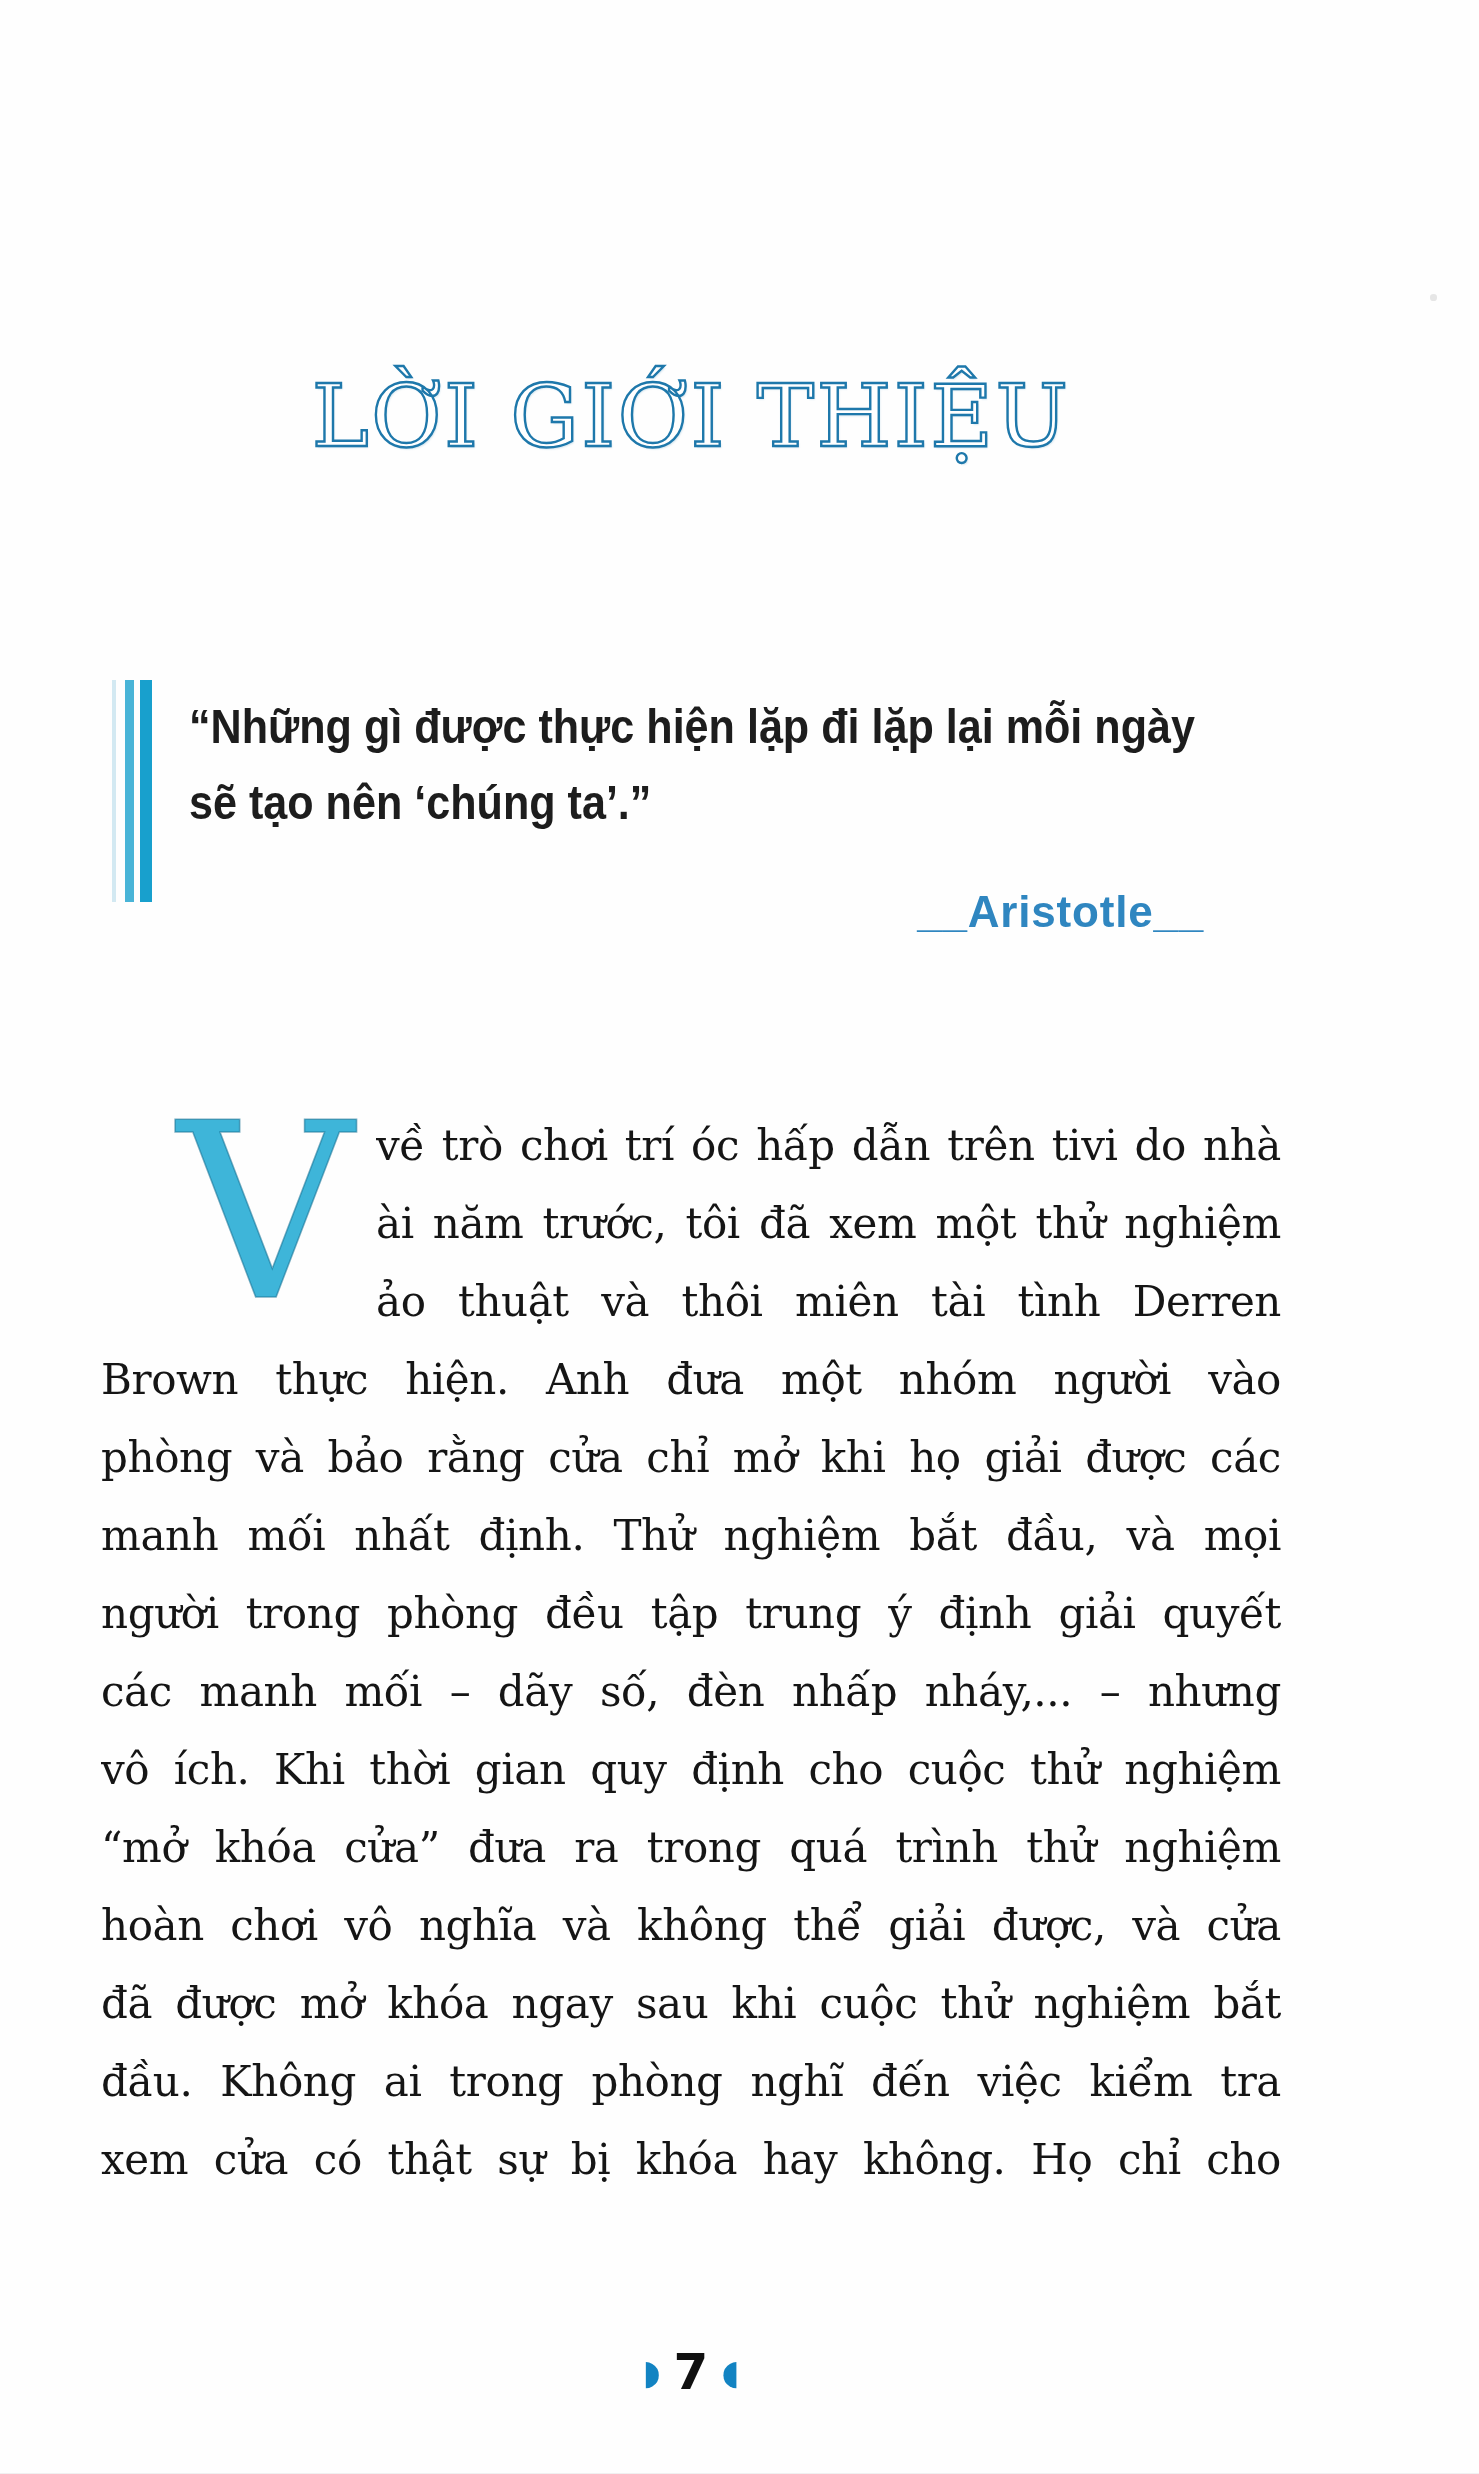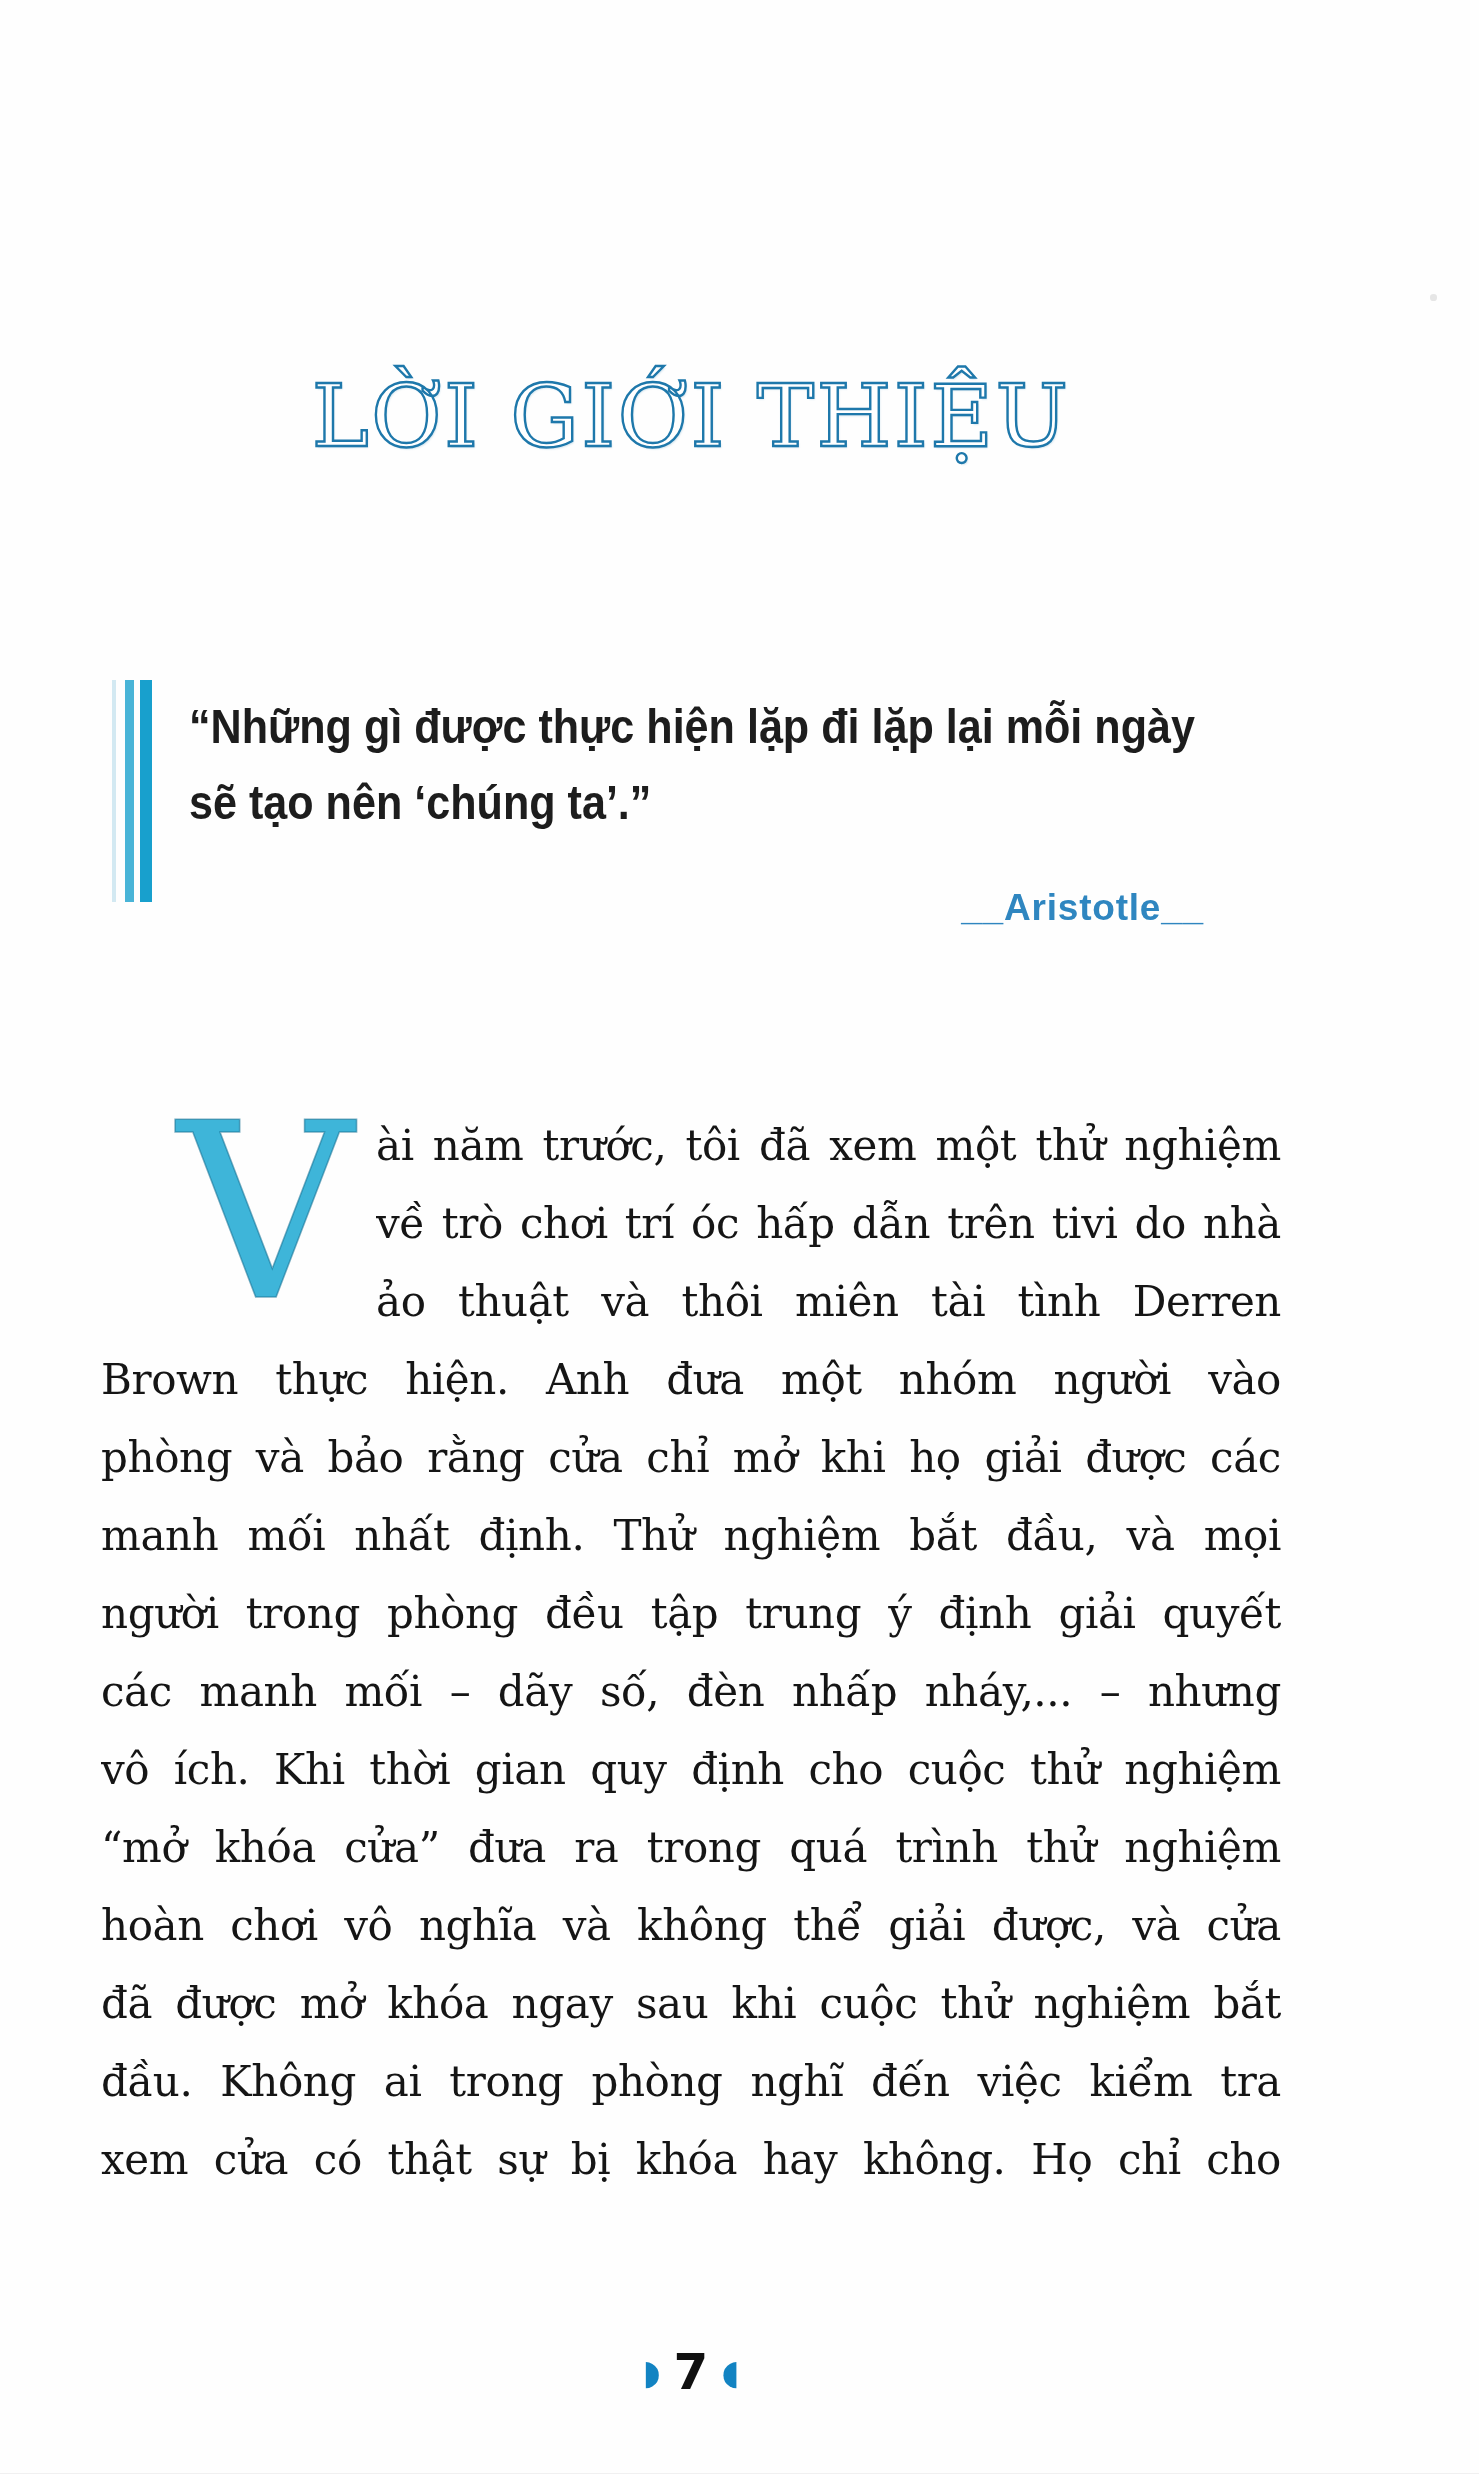--- a/index.html
+++ b/index.html
@@ -36,21 +36,21 @@
     position:absolute; left:74px; top:8px;
     font-family:"Liberation Sans", sans-serif;
     font-weight:700; font-size:49px; line-height:76px;
     color:#1d1d1d; letter-spacing:0;
     transform:scaleX(0.88); transform-origin:left top;
     white-space:nowrap;
   }
   .quote-attribution {
     position:absolute; top:888px; right:77px;
     font-family:"Liberation Sans", sans-serif;
-    font-weight:700; font-size:37px; line-height:1.1;
+    font-weight:700; font-size:44px; line-height:1.1;
     color:var(--attr-blue, #2f86c0); letter-spacing:0.8px;
   }
 
   
   .bodytext {
     position:absolute; top:1107px; left:0; width:1180px;
     font-size:42px; line-height:78px; letter-spacing:-0.4px;
     color:#151515;
   }
   .drop-cap {
@@ -104,22 +104,22 @@
           <div class="quote-line">“Những gì được thực hiện lặp đi lặp lại mỗi ngày</div>
           <div class="quote-line">sẽ tạo nên ‘chúng ta’.”</div>
         </div>
     </div>
 
     <div class="quote-attribution">__Aristotle__</div>
 
     <div class="bodytext">
       <span class="drop-cap">V</span>
       <div class="body-lines">
+          <div class="body-line">về trò chơi trí óc hấp dẫn trên tivi do nhà</div>
           <div class="body-line">ài năm trước, tôi đã xem một thử nghiệm</div>
-          <div class="body-line">về trò chơi trí óc hấp dẫn trên tivi do nhà</div>
           <div class="body-line">ảo thuật và thôi miên tài tình Derren</div>
           <div class="body-line">Brown thực hiện. Anh đưa một nhóm người vào</div>
           <div class="body-line">phòng và bảo rằng cửa chỉ mở khi họ giải được các</div>
           <div class="body-line">manh mối nhất định. Thử nghiệm bắt đầu, và mọi</div>
           <div class="body-line">người trong phòng đều tập trung ý định giải quyết</div>
           <div class="body-line">các manh mối – dãy số, đèn nhấp nháy,... – nhưng</div>
           <div class="body-line">vô ích. Khi thời gian quy định cho cuộc thử nghiệm</div>
           <div class="body-line">“mở khóa cửa” đưa ra trong quá trình thử nghiệm</div>
           <div class="body-line">hoàn chơi vô nghĩa và không thể giải được, và cửa</div>
           <div class="body-line">đã được mở khóa ngay sau khi cuộc thử nghiệm bắt</div>

